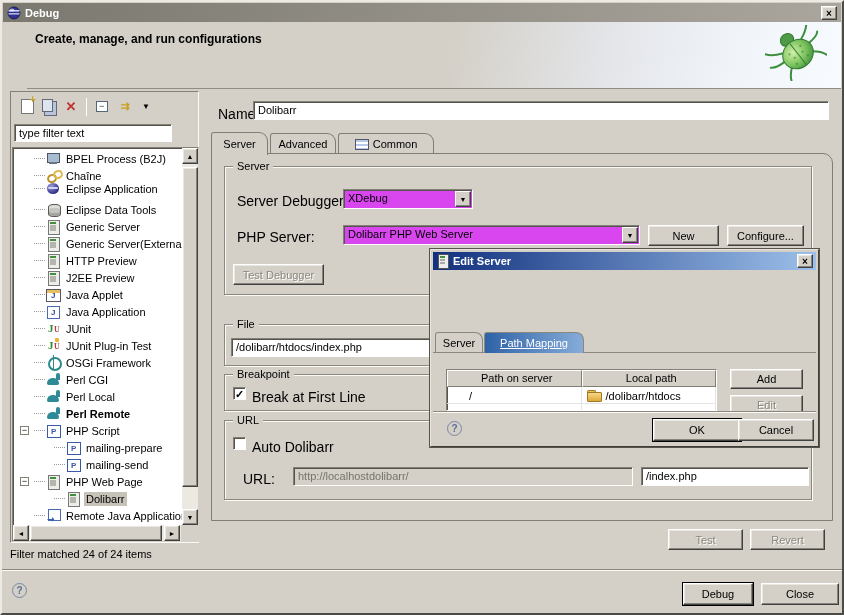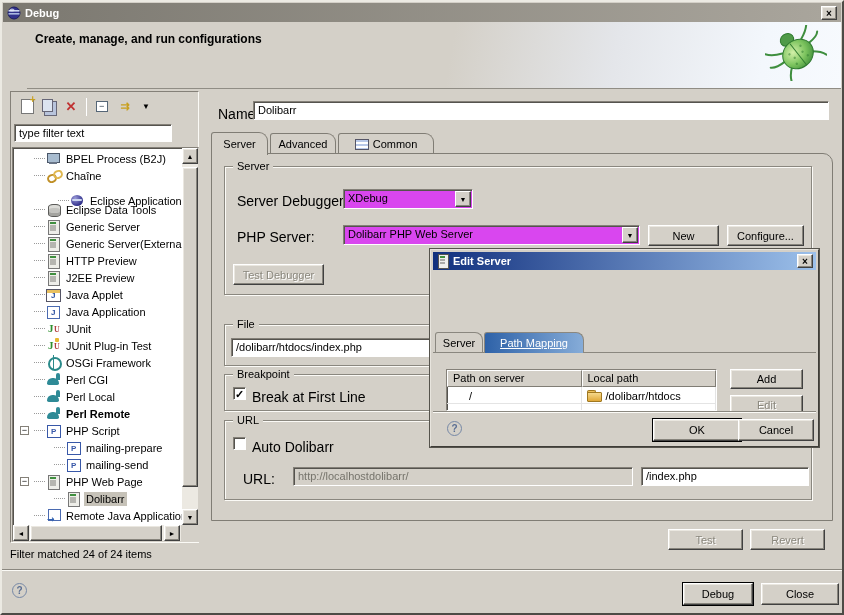--- a/index.html
+++ b/index.html
@@ -93,21 +93,21 @@
   .dlg-header .sub { position:absolute; left:20px; top:31px; font-size:11px; }
   .dlg-tab { position:absolute; top:82px; height:21px; display:flex; align-items:center; justify-content:center;
              border:1px solid #8a877f; border-bottom:none; border-radius:3px 8px 0 0; background:#d4d0c8; padding:0 9px; }
   .dlg-tab.active { background:linear-gradient(to right,#2e62a8,#86acd8); color:#fff; text-decoration:underline; z-index:2; }
   .dlg-body-line { position:absolute; left:2px; right:2px; top:102px; border-top:1px solid #8a877f; }
   .dlg-footer { position:absolute; left:2px; right:2px; top:161px; height:33px; background:#d4d0c8; z-index:5;
                 border-top:1px solid #8a877f; box-shadow:0 1px 0 #fbfaf6 inset; }
 
   .ptable { position:absolute; left:15px; top:119px; width:271px; height:42px; background:#fff;
             border:1px solid; border-color:#848078 #ffffff #ffffff #848078; box-shadow:inset 1px 1px 0 #55534e; overflow:hidden; }
-  .pt-head { display:flex; height:17px; }
+  .pt-head { display:flex; height:17px;text-align:center; }
   .pt-hcell { background:#d4d0c8; border:1px solid; border-color:#fff #807d75 #807d75 #fff; font-size:11px;
               padding:1px 0 0 5px; width:135px; }
   .pt-row { display:flex; height:17px; border-bottom:1px solid #e4e4e4; }
   .pt-cell { width:135px; padding:1px 0 0 5px; border-right:1px solid #e4e4e4; display:flex; align-items:center; }
 
   
   .ticon { width:15px; height:15px; position:relative; display:inline-block; flex:0 0 15px; }
   .server-icon::before { content:""; position:absolute; left:2px; top:1px; width:10px; height:13px; background:#eeeee9; border:1px solid #777; }
   .server-icon::after  { content:""; position:absolute; left:4px; top:3px; width:6px; height:2px; background:#3f8f3f;
                          box-shadow:0 3px 0 #b5b5b0, 0 5px 0 #b5b5b0, 0 7px 0 #b5b5b0; }
@@ -304,21 +304,21 @@
           <span class="tlabel">Generic Server(External La</span>
         </div>
         <div class="tree-item" style="top: 70px;">
           <span class="ticon server-icon"></span>
           <span class="tlabel">Generic Server</span>
         </div>
         <div class="tree-item" style="top: 53px;">
           <span class="ticon database-icon"></span>
           <span class="tlabel">Eclipse Data Tools</span>
         </div>
-        <div class="tree-item" style="top: 44px; margin-left: 24px;">
+        <div class="tree-item" style="top: 32px;">
           <span class="ticon eclipse-sphere-icon"></span>
           <span class="tlabel">Eclipse Application</span>
         </div>
         <div class="tree-item" style="top: 19px;">
           <span class="ticon chain-icon"></span>
           <span class="tlabel">Chaîne</span>
         </div>
         <div class="tree-item" style="top: 2px;">
           <span class="ticon bpel-process-icon"></span>
           <span class="tlabel">BPEL Process (B2J)</span>

